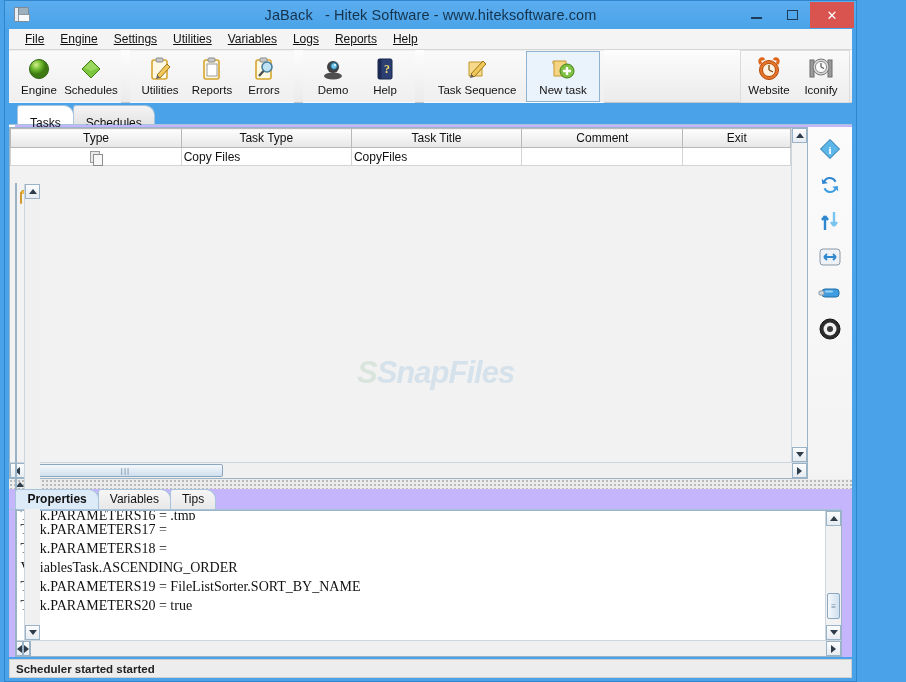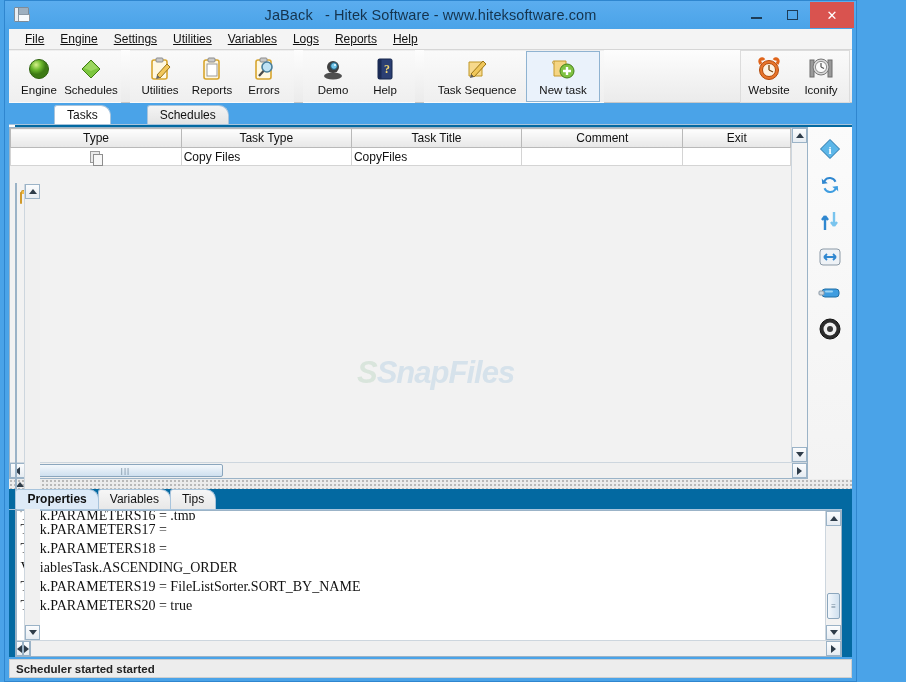--- a/index.html
+++ b/index.html
@@ -104,33 +104,32 @@
   }
 
   
   #tabstrip {
     flex: 0 0 19px; height: 19px; margin: 3px 4px 0 4px;
     display: flex; align-items: flex-end;
     border-bottom: 1px solid #a8c4dc;
     padding-left: 8px;
   }
   .tab {
-    font-size: 12px; padding: 2px 12px 2px 12px; height: 19px;
+    font-size: 12px; padding: 10px 12px 2px 12px; height: 19px;
     border: 1px solid #a8c4dc; border-bottom: none;
     background: linear-gradient(#f4f4f4,#e4e4e4);
     border-radius: 3px 10px 0 0; margin-right: -1px; color: #111;
     cursor: default;
-    margin-left: 37px;
   }
   .tab.active { background: #fff; position: relative; z-index: 2; }
 
   
   #content {
     flex: 1 1 auto; margin: 0 4px; display: flex;
-    background: #0369a1; min-height: 0;
+    background: #c4b5fd; min-height: 0;
   }
 
   
   #left-pane { width: 497px; display: flex; flex-direction: column; min-width: 0; }
   #left-toolbar {
     height: 56px; flex: 0 0 56px;
     background: linear-gradient(#fdfdfd,#ededed);
     display: flex; align-items: flex-start; padding: 2px 0 0 6px;
     border-bottom: 1px solid #ffffff;
   }

